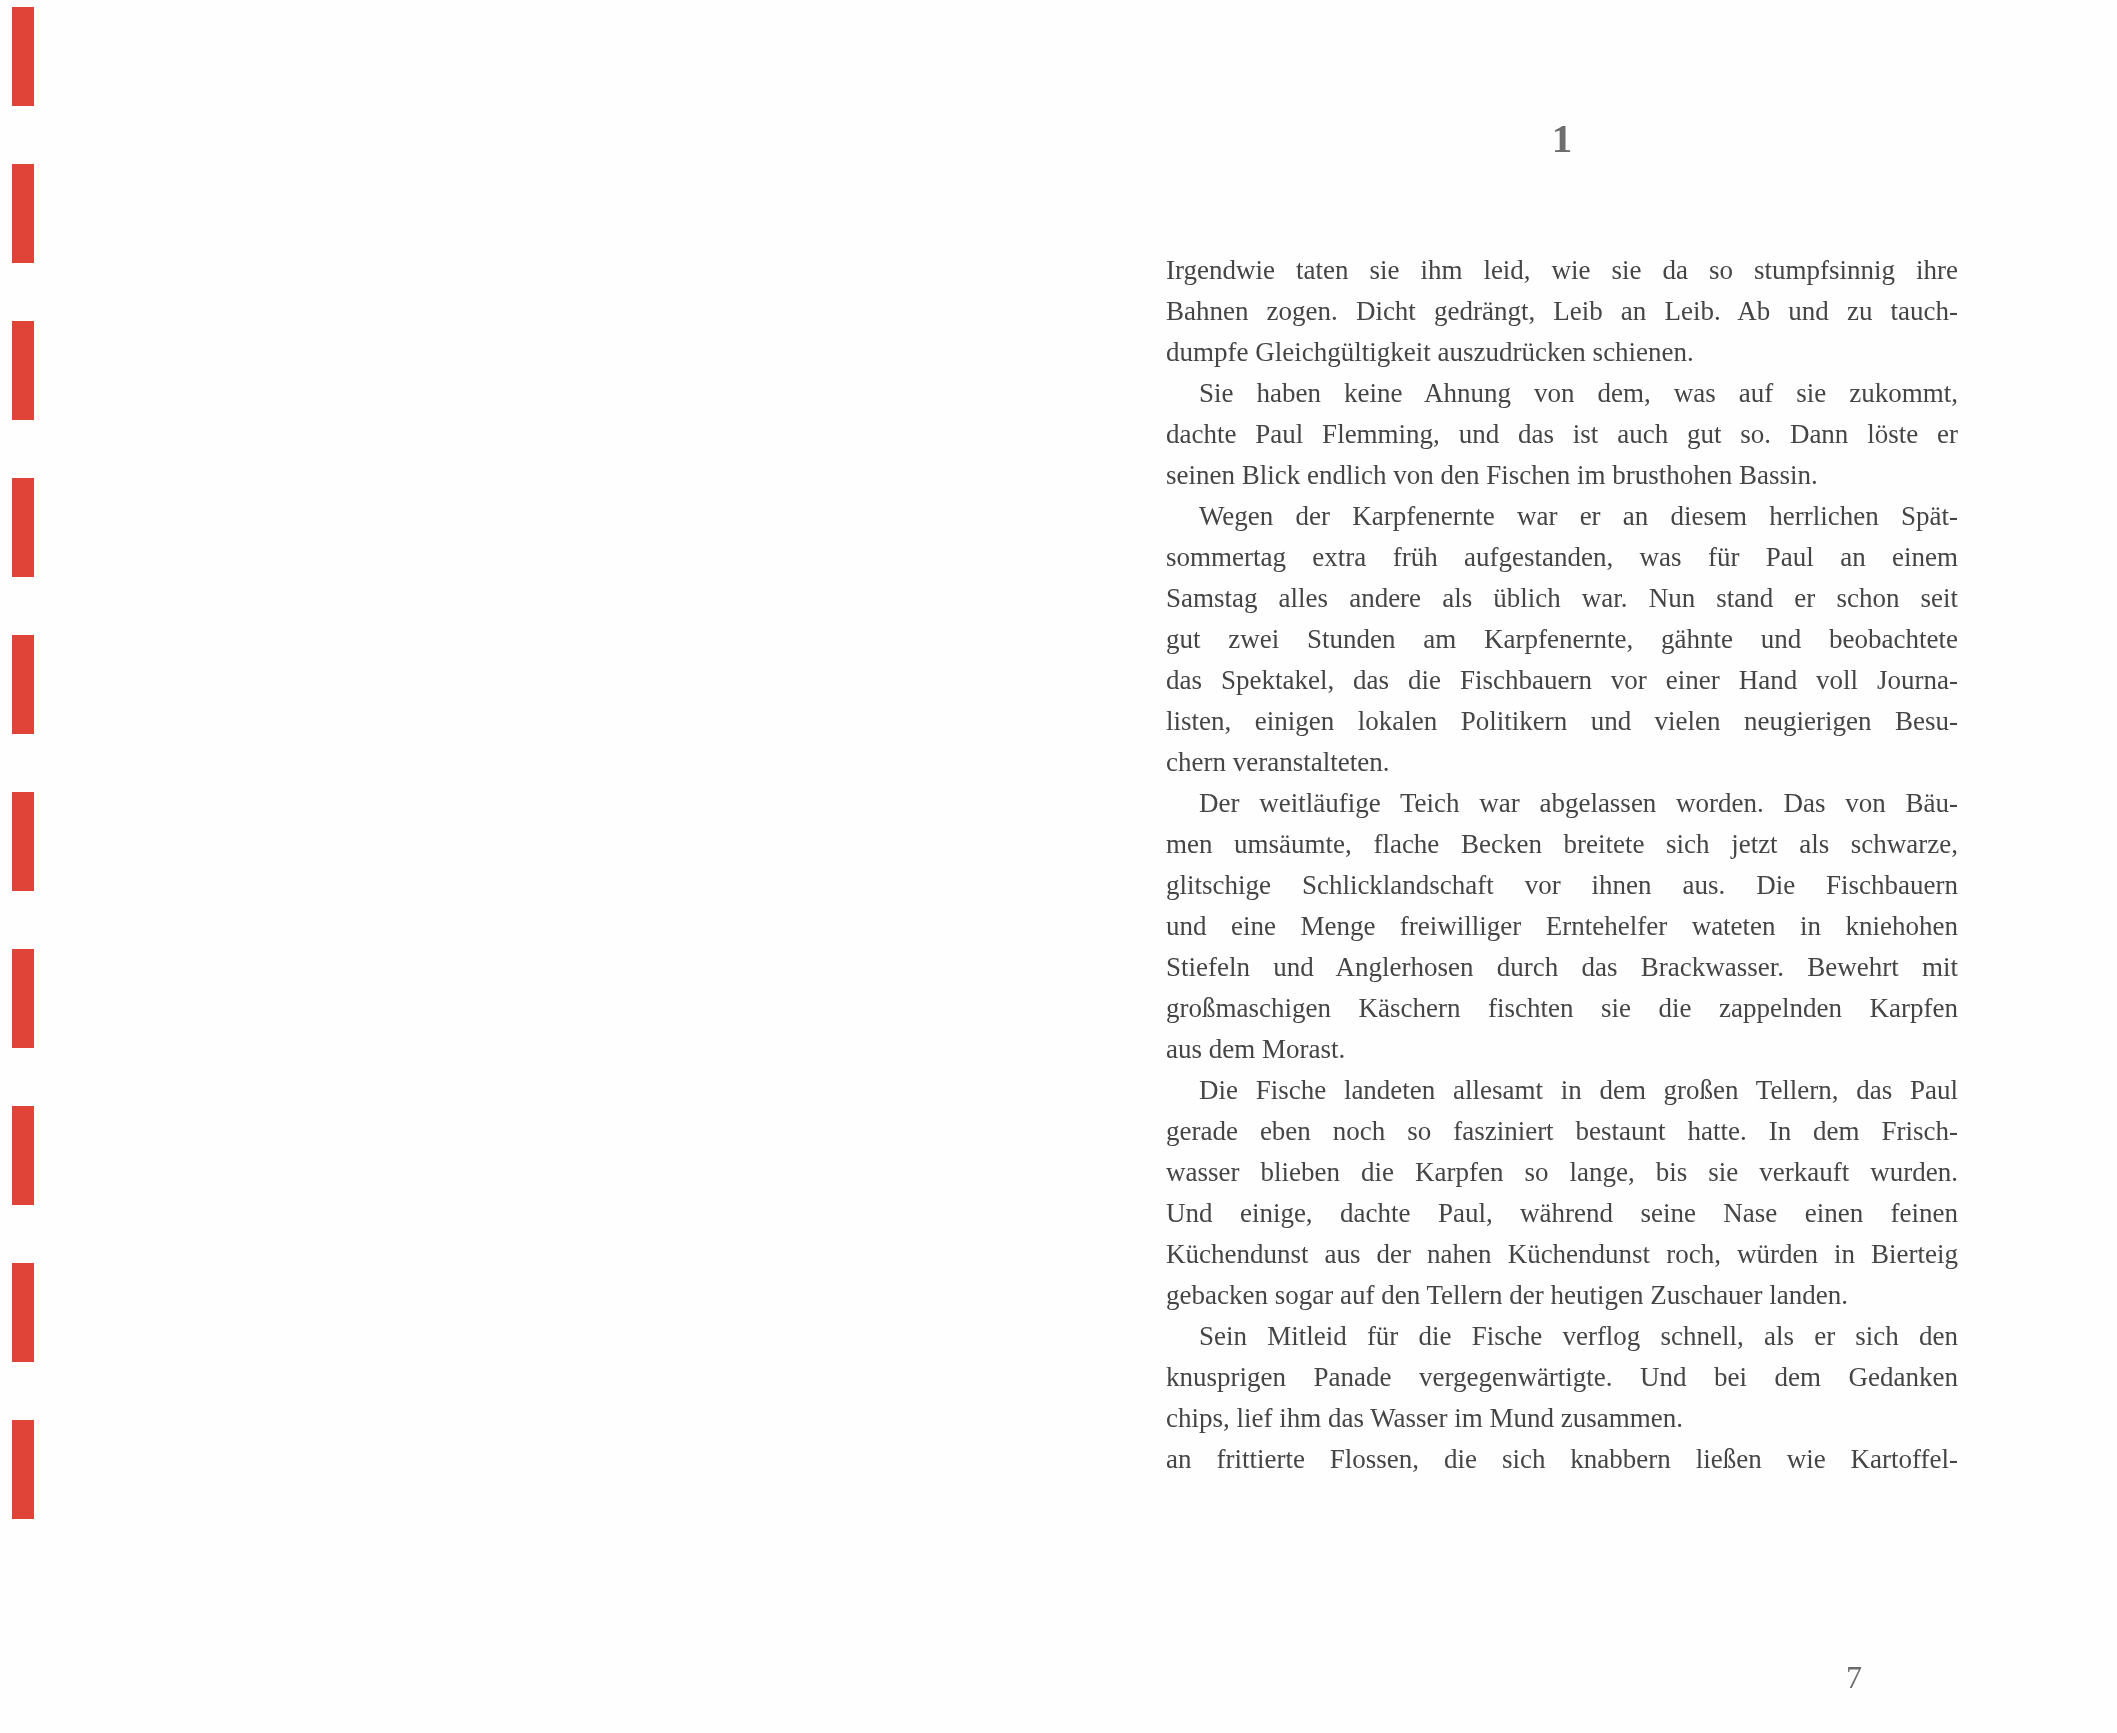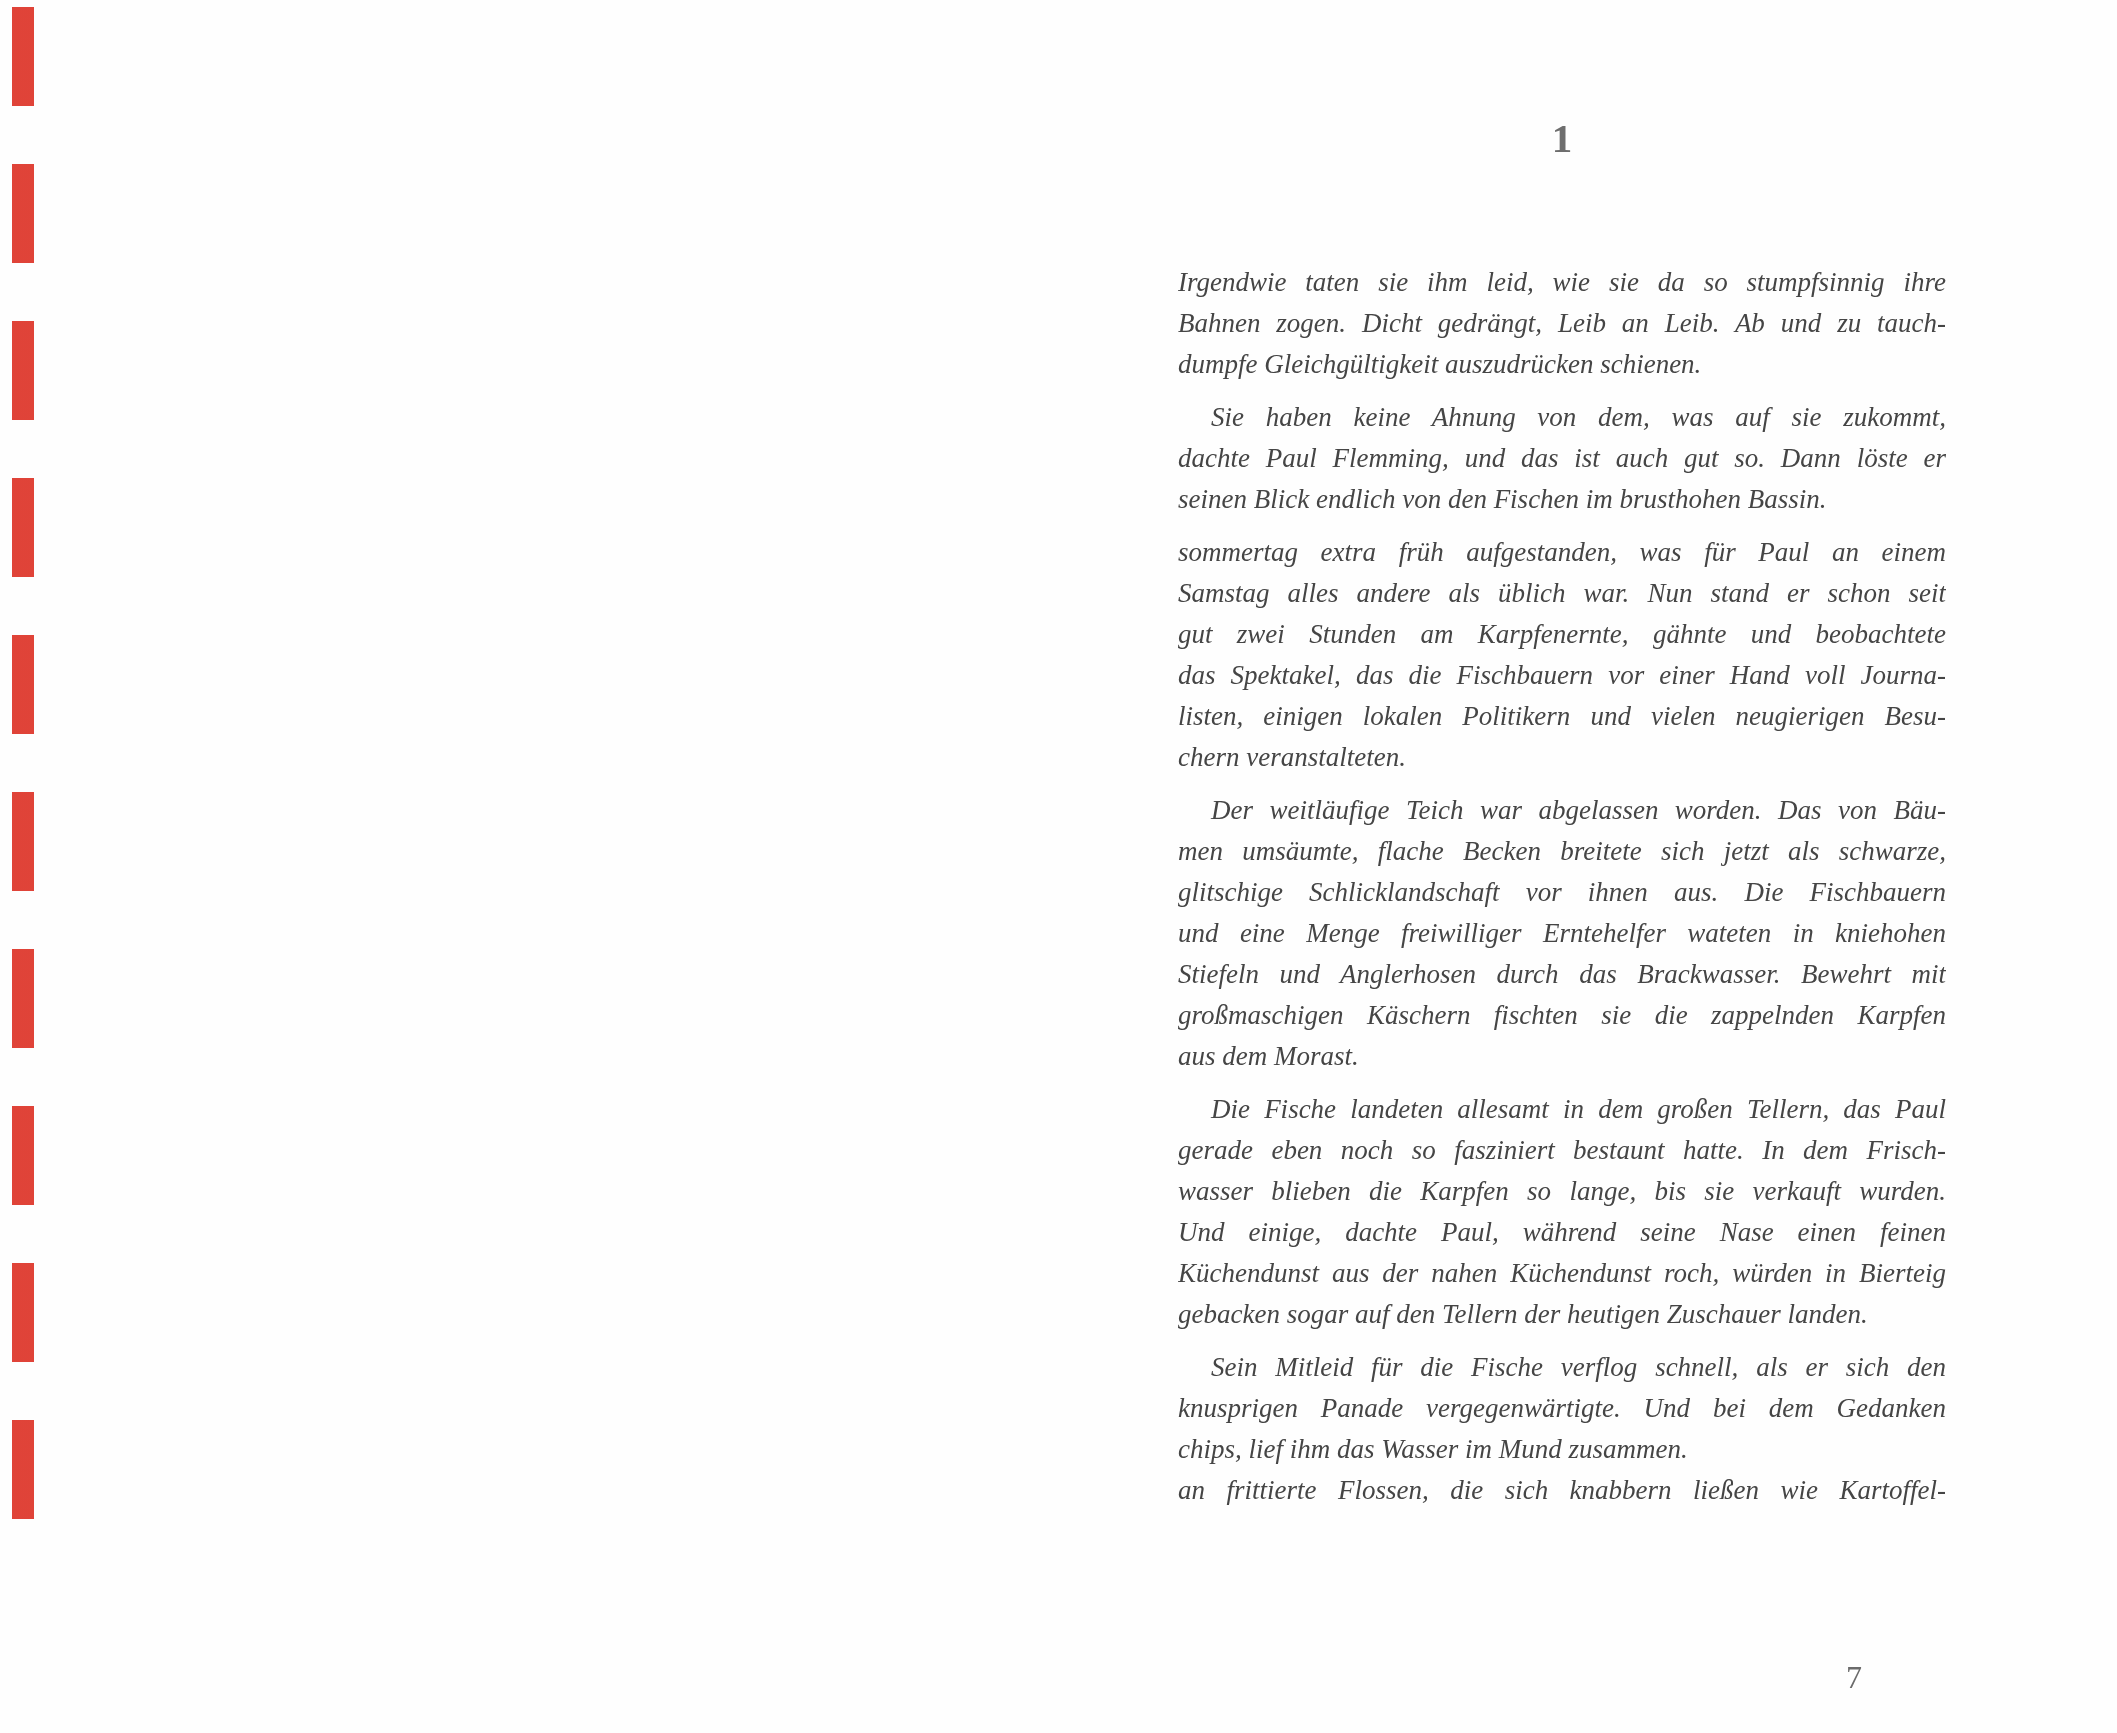--- a/index.html
+++ b/index.html
@@ -40,21 +40,21 @@
     line-height: 44px;
   }
   .text-block {
     position: absolute;
     left: 1166px;
     top: 250px;
     width: 792px;
     color: #454545;
     font-size: 27px;
   }
-  .para { margin: 12px; padding: 0; font-style: italic; }
+  .para { margin: 0; padding: 0; }
   .line {
     height: 41px;
     line-height: 41px;
     text-align: justify;
     text-align-last: justify;
     overflow: hidden;
     white-space: normal;
   }
   .line.last {
     text-align-last: left;
@@ -87,20 +87,21 @@
         <div class="line">Irgendwie taten sie ihm leid, wie sie da so stumpfsinnig ihre</div>
         <div class="line">Bahnen zogen. Dicht gedrängt, Leib an Leib. Ab und zu tauch-</div>
         <div class="line last">dumpfe Gleichgültigkeit auszudrücken schienen.</div>
       </div>
       <div class="para">
         <div class="line indent">Sie haben keine Ahnung von dem, was auf sie zukommt,</div>
         <div class="line">dachte Paul Flemming, und das ist auch gut so. Dann löste er</div>
         <div class="line last">seinen Blick endlich von den Fischen im brusthohen Bassin.</div>
       </div>
       <div class="para">
+        <div class="line indent">Wegen der Karpfenernte war er an diesem herrlichen Spät-</div>
         <div class="line">sommertag extra früh aufgestanden, was für Paul an einem</div>
         <div class="line">Samstag alles andere als üblich war. Nun stand er schon seit</div>
         <div class="line">gut zwei Stunden am Karpfenernte, gähnte und beobachtete</div>
         <div class="line">das Spektakel, das die Fischbauern vor einer Hand voll Journa-</div>
         <div class="line">listen, einigen lokalen Politikern und vielen neugierigen Besu-</div>
         <div class="line last">chern veranstalteten.</div>
       </div>
       <div class="para">
         <div class="line indent">Der weitläufige Teich war abgelassen worden. Das von Bäu-</div>
         <div class="line">men umsäumte, flache Becken breitete sich jetzt als schwarze,</div>

